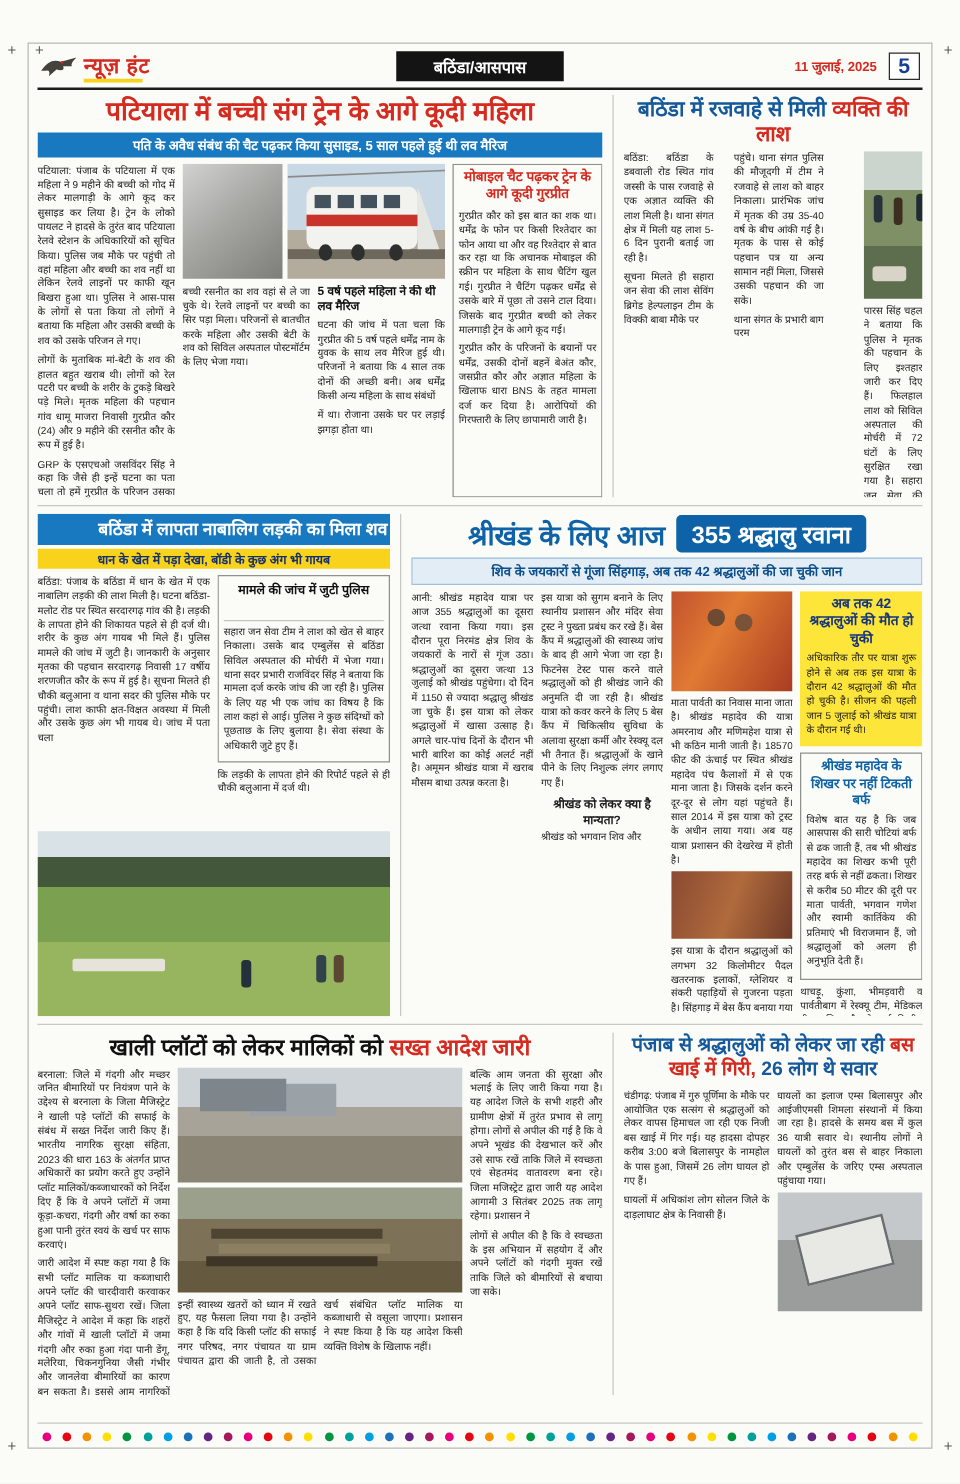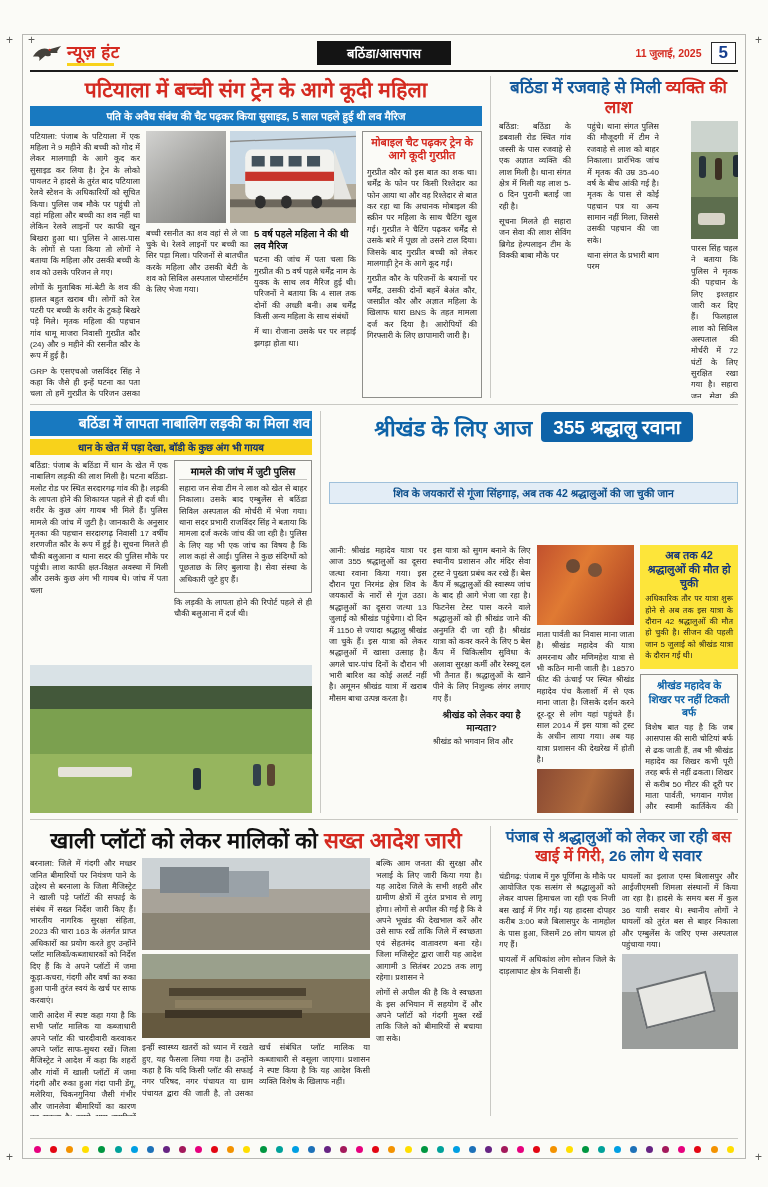--- a/index.html
+++ b/index.html
@@ -101,44 +101,44 @@
   
   .a3 { width:282px; display:flex; flex-direction:column; overflow:hidden; }
   .a3-head { background:#1879c0; color:#fff; font-size:14px; font-weight:bold;
              text-align:right; padding:4px 2px; line-height:1.2; }
   .yellowbar { background:#f8d21b; color:#14316b; font-size:10px; font-weight:bold;
                text-align:center; padding:1px; margin:3px 0 5px; }
   .a3-body { display:flex; gap:6px; flex:1; overflow:hidden; }
   .a3-body .col { flex:1; }
   .a3-box { border:1px solid #8f8f8b; padding:3px 4px; margin-bottom:4px; }
   .a3-box h4 { font-size:10px; text-align:center; color:#111; border-bottom:1px solid #c4c4c0;
-               padding-bottom:1px; margin-bottom:3px; }
+               padding-bottom:18px; margin-bottom:3px; }
   .a3 .ph-field { height:148px; width:100%; margin-top:4px; }
 
   
-  .a4 { flex:1; display:flex; flex-direction:column; overflow:hidden;gap:36px; }
+  .a4 { flex:1; display:flex; flex-direction:column; overflow:hidden; }
   .a4-head { display:flex; align-items:center; justify-content:center; gap:9px; margin:1px 0 4px; }
   .a4-head .plain { color:#0e63a8; font-size:22px; font-weight:bold; }
   .a4-head .badge { background:#0e63a8; color:#fff; font-size:19px; font-weight:bold;
                     padding:2px 12px; border-radius:4px; }
   .a4-sub { background:#e3edf6; border:1px solid #9fc0da; color:#0d4f8b; font-size:10.5px;
             font-weight:bold; text-align:center; padding:3px; margin-bottom:5px; }
   .a4-body { display:flex; gap:6px; flex:1; overflow:hidden; }
   .a4-body .col { flex:1; }
   .a4 .ph-sadhu { height:80px; width:100%; margin-bottom:4px; }
   .a4 .ph-crowd { height:54px; width:100%; margin:2px 0 4px; }
   .faq-title { font-size:9.5px; font-weight:bold; text-align:center; margin:3px 0 2px; }
   .ybox { background:#fde53a; padding:4px 5px; margin-bottom:5px; }
   .ybox h4 { color:#16357a; font-size:11px; line-height:1.25; text-align:center; margin-bottom:3px; }
   .bbox { border:1px solid #8f8f8b; padding:4px; margin-bottom:4px; }
   .bbox h4 { color:#0e63a8; font-size:10.5px; line-height:1.25; text-align:center; margin-bottom:3px; }
 
   
   .a5 { width:452px; display:flex; flex-direction:column; overflow:hidden; }
-  .a5-head { font-size:22px; font-weight:bold; text-align:center; line-height:1.15; margin:2px 0 5px; }
+  .a5-head { font-size:18px; font-weight:bold; text-align:center; line-height:1.15; margin:2px 0 5px; }
   .a5-body { display:flex; gap:6px; flex:1; overflow:hidden; }
   .a5-c { width:106px; }
   .a5-mid { flex:1; display:flex; flex-direction:column; overflow:hidden; }
   .a5-mid .ph-plot1 { height:92px; width:100%; margin-bottom:4px; }
   .a5-mid .ph-plot2 { height:84px; width:100%; margin-bottom:4px; }
   .a5-midtext { columns:2; column-gap:6px; flex:1; overflow:hidden; }
 
   
   .a6 { flex:1; display:flex; flex-direction:column; overflow:hidden; }
   .a6-head { font-size:15.5px; font-weight:bold; text-align:center; line-height:1.25; margin:1px 0 5px; }

